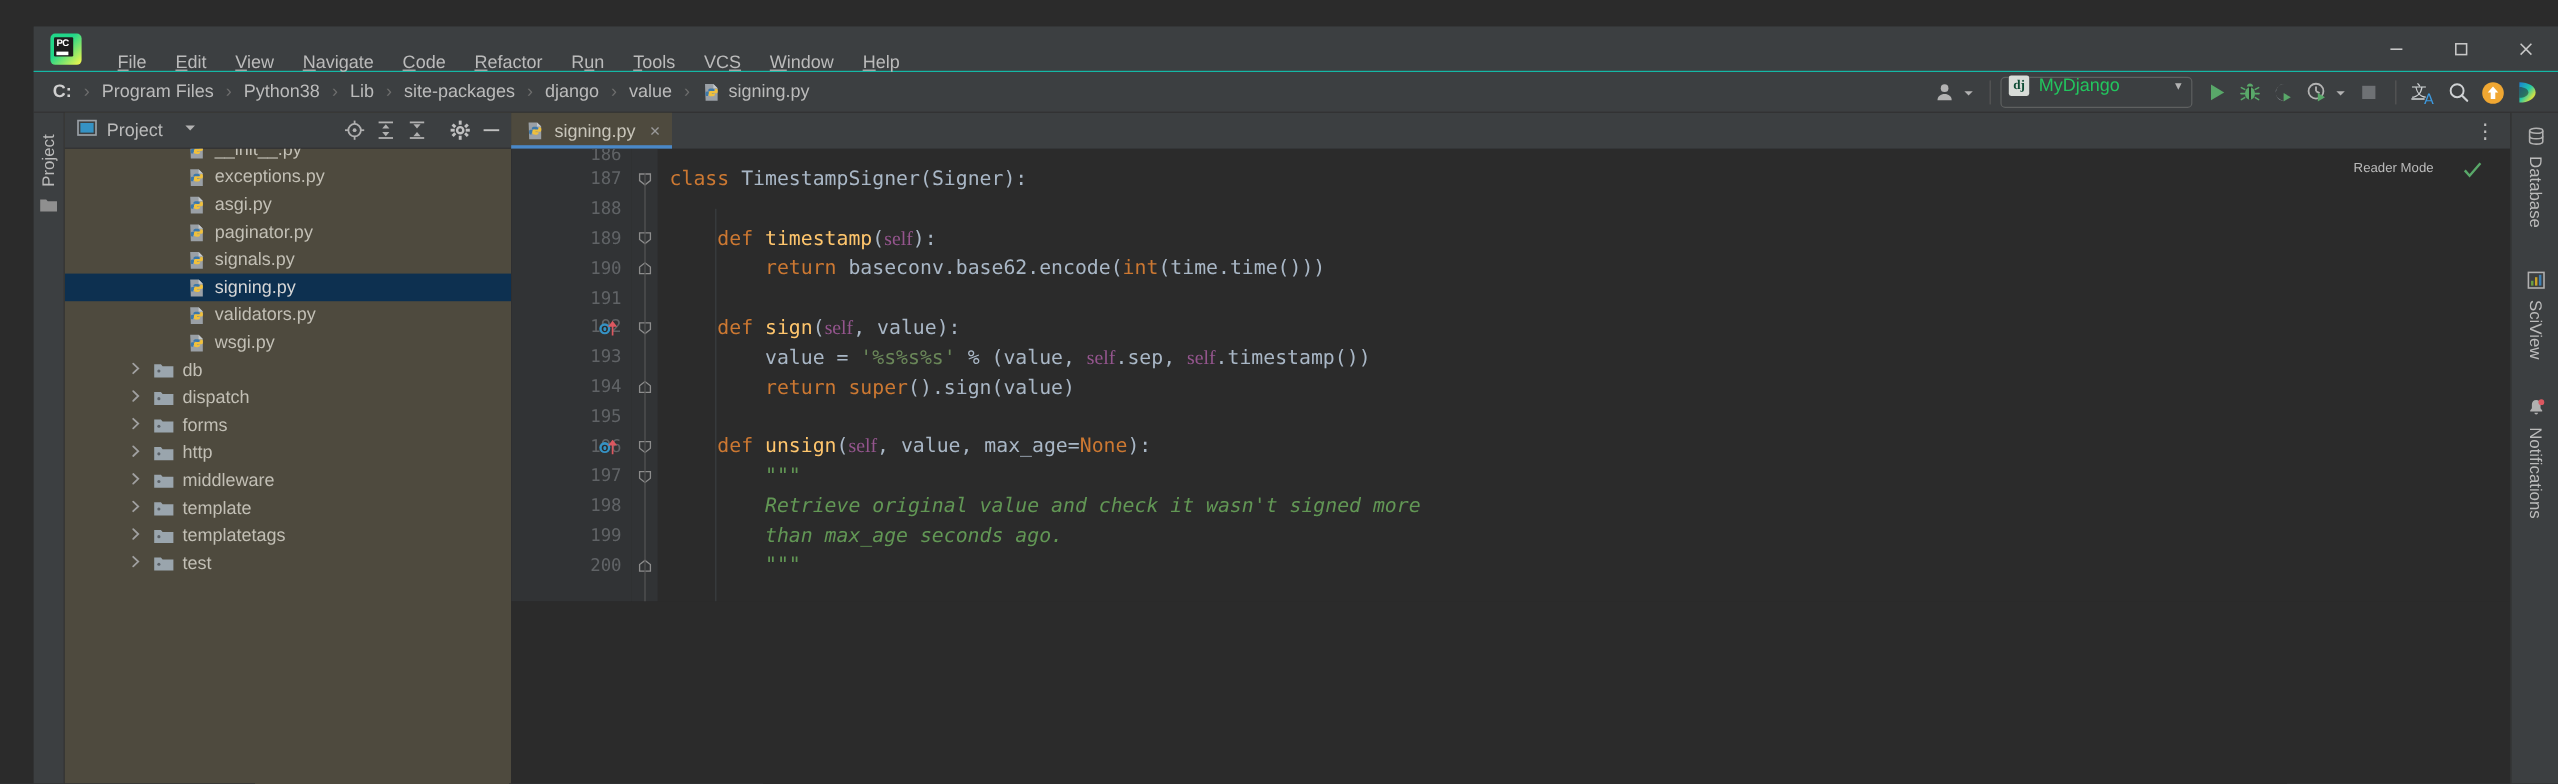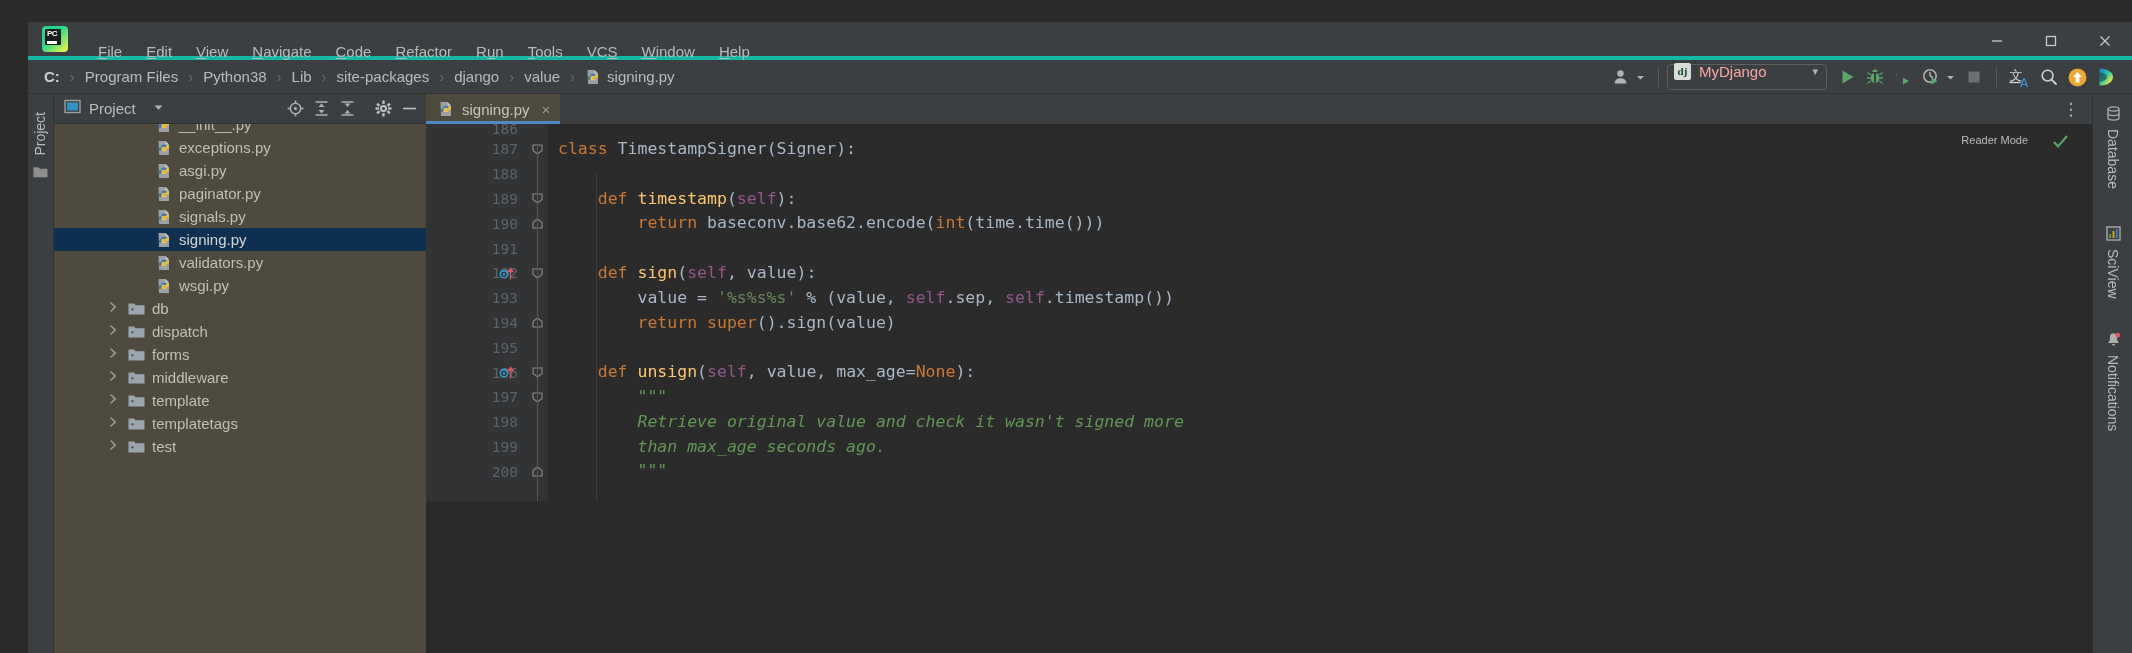--- a/index.html
+++ b/index.html
@@ -13,21 +13,21 @@
   #app { position:relative; width:2132px; height:653px; background:#2b2b2b; }
 
   
   .frame-left { position:absolute; left:0; top:0; width:28px; height:653px; background:#2b2b2b; }
   .frame-top  { position:absolute; left:0; top:0; width:2132px; height:22px; background:#2b2b2b; }
 
   
   .titlebar {
     position:absolute; left:28px; top:22px; width:2104px; height:38px;
     background:#3c3f41; display:flex; align-items:center;
-    border-bottom:4px solid #14b8a6;
+    border-bottom:1px solid #14b8a6;
   }
   .pc-logo { width:26px; height:26px; margin-left:14px; margin-right:18px; position:relative; flex:none; }
   .pc-logo .sq {
     position:absolute; inset:0; border-radius:4px;
     background:linear-gradient(135deg,#21d789 0%,#21d789 40%,#fcf84a 100%);
   }
   .pc-logo .inner {
     position:absolute; left:3px; top:3px; width:16px; height:16px;
     background:#1c1c1c; border-radius:1px;
     font-size:8px; line-height:8px; color:#ffffff; font-weight:bold;
@@ -71,21 +71,21 @@
   .runconfig {
     display:flex; align-items:center; gap:8px; height:26px;
     border:1px solid #5e6060; border-radius:4px; padding:0 8px 12px 6px; margin-right:6px;
     background:#3c3f41; cursor:default; min-width:160px;
   }
   .dj-icon {
     width:17px; height:17px; background:#d8dcd8; border-radius:2px;
     color:#0c4b33; font-size:11px; font-weight:bold; line-height:17px; text-align:center;
     font-family:"Liberation Serif", serif;
   }
-  .rc-label { font-size:15px; color:#fca5a5; white-space:nowrap; }
+  .rc-label { font-size:15px; color:#22c55e; white-space:nowrap; }
 
   
   .leftstripe { position:absolute; left:28px; top:94px; width:26px; height:559px; background:#3c3f41; border-right:1px solid #323232; }
   .vtab {
     writing-mode:vertical-rl; transform:rotate(180deg);
     font-size:14px; color:#bbbbbb; padding:8px 0; cursor:default;
     position:absolute; left:4px; top:10px; white-space:nowrap;
   }
   .stripe-folder { position:absolute; left:5px; bottom:505px; width:15px; height:12px; }
 
@@ -133,21 +133,21 @@
   .fold-col { position:absolute; left:100px; top:0; width:22px; height:529px; background:#313335; }
 
   .code {
     position:absolute; left:122px; top:0; right:0; height:529px;
     font-family:"DejaVu Sans Mono", monospace; font-size:16.5px; line-height:24.8px;
     color:#a9b7c6; white-space:pre; padding-left:10px; padding-top:0px;
   }
   .code .ln { height:24.8px; }
   .kw  { color:#cc7832; }
   .fn  { color:#ffc66d; }
-  .slf { color:#94558d; }
+  .slf { color:#94558d;font-family:Liberation Serif, serif; }
   .str { color:#6a8759; }
   .doc { color:#629755; font-style:italic; }
   .id  { color:#a9b7c6; }
   .cls { color:#a9b7c6; }
 
   .reader-mode {
     position:absolute; right:64px; top:10px; display:flex; align-items:center; gap:14px;
     font-size:11px; color:#bbbbbb; cursor:default;
   }
 
@@ -561,20 +561,32 @@
           <span class="tw-chev" style="margin-left: 52px;"><svg width="12" height="12" viewBox="0 0 12 12">
               <path d="M4 2l4.2 4-4.2 4" fill="none" stroke="#a0a0a0" stroke-width="1.5" stroke-linecap="round"></path>
             </svg></span>
           <span style="margin-left: 8px; display: inline-flex;">
             <svg width="17" height="14" viewBox="0 0 17 14">
               <path d="M0.5 1.6h5.6l1.4 1.7h9v9.2H0.5z" fill="#9aa5ad"></path>
               <circle cx="4.4" cy="7.2" r="1.3" fill="#5a6066"></circle>
             </svg>
           </span>
           <span class="tree-label">forms</span>
+        </div>
+        <div class="tree-row">
+          <span class="tw-chev" style="margin-left: 52px;"><svg width="12" height="12" viewBox="0 0 12 12">
+              <path d="M4 2l4.2 4-4.2 4" fill="none" stroke="#a0a0a0" stroke-width="1.5" stroke-linecap="round"></path>
+            </svg></span>
+          <span style="margin-left: 8px; display: inline-flex;">
+            <svg width="17" height="14" viewBox="0 0 17 14">
+              <path d="M0.5 1.6h5.6l1.4 1.7h9v9.2H0.5z" fill="#9aa5ad"></path>
+              <circle cx="4.4" cy="7.2" r="1.3" fill="#5a6066"></circle>
+            </svg>
+          </span>
+          <span class="tree-label">http</span>
         </div>
         <div class="tree-row">
           <span class="tw-chev" style="margin-left: 52px;"><svg width="12" height="12" viewBox="0 0 12 12">
               <path d="M4 2l4.2 4-4.2 4" fill="none" stroke="#a0a0a0" stroke-width="1.5" stroke-linecap="round"></path>
             </svg></span>
           <span style="margin-left: 8px; display: inline-flex;">
             <svg width="17" height="14" viewBox="0 0 17 14">
               <path d="M0.5 1.6h5.6l1.4 1.7h9v9.2H0.5z" fill="#9aa5ad"></path>
               <circle cx="4.4" cy="7.2" r="1.3" fill="#5a6066"></circle>
             </svg>

